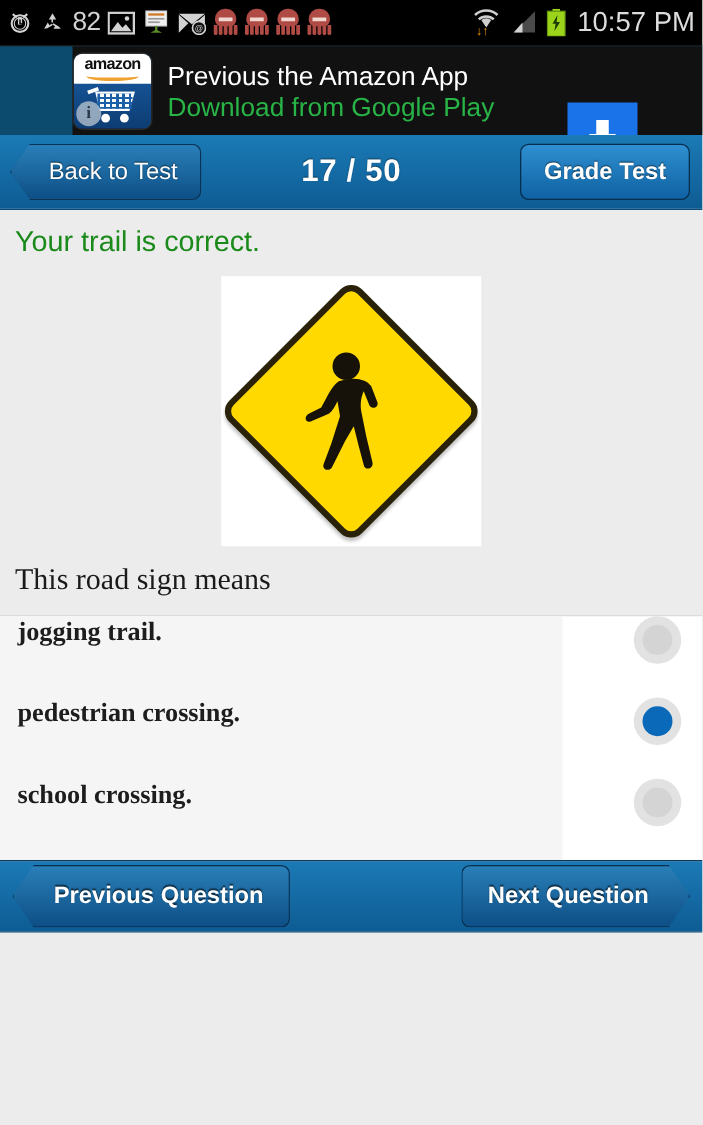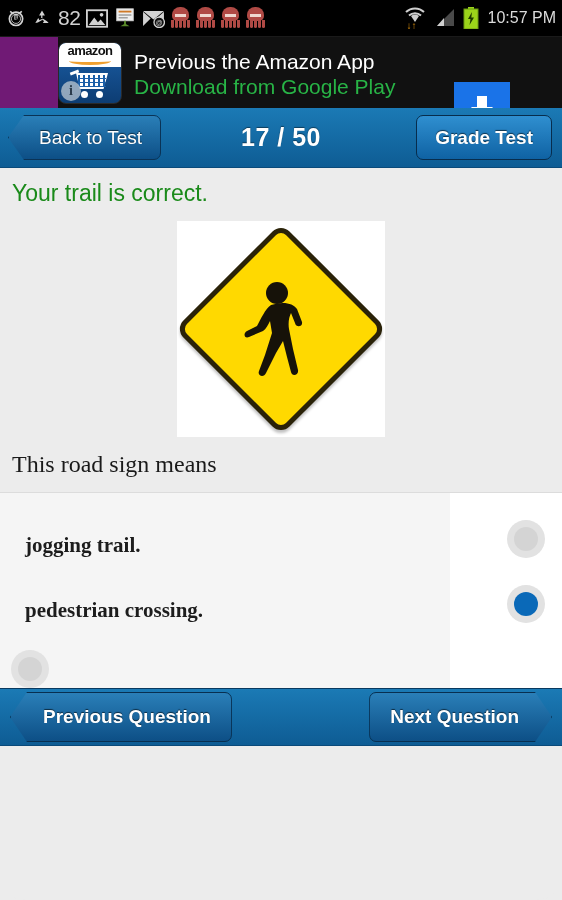--- a/index.html
+++ b/index.html
@@ -13,33 +13,33 @@
 
   
   .statusbar {
     height:36px; background:#000; display:flex; align-items:center;
     padding:0 6px; gap:0px; position:relative;
   }
   .sb-left { display:flex; align-items:center; gap:6px; flex:1; }
   .sb-right { display:flex; align-items:center; gap:7px; }
   .sb-ico { display:inline-flex; align-items:center; justify-content:center; }
   .sb-num { color:#d2d2d2; font-size:21px; font-weight:400; letter-spacing:-0.5px; }
-  .sb-time { color:#dcdcdc; font-size:16px; font-weight:400; letter-spacing:0px; padding-left:2px;}
+  .sb-time { color:#dcdcdc; font-size:22px; font-weight:400; letter-spacing:0px; padding-left:2px;}
   .octo { width:19px; height:22px; position:relative; }
   .octo-head { position:absolute; left:1px; top:0; width:17px; height:14px;
       background:#b04a45; border-radius:8px 8px 5px 5px; }
   .octo-mouth { position:absolute; left:4px; top:7px; width:11px; height:3px; background:#f0d8d0; }
   .octo-legs { position:absolute; left:0px; top:13px; width:19px; height:9px; }
   .octo-legs i { position:absolute; top:0; width:3px; height:8px; background:#b04a45; border-radius:0 0 2px 2px;}
   .wifi-wrap{ position:relative; width:24px; height:22px;}
   .arrows { position:absolute; left:4px; bottom:-1px; font-size:10px; color:#e8960c; line-height:9px;}
 
   
   .ad {
-    height:72px; background:#701a75; position:relative;
+    height:72px; background:#0c4a6e; position:relative;
     display:flex; align-items:center; border-top:1px solid #1a1a1a;
   }
   .ad-inner{ position:absolute; left:58px; right:0; top:0; bottom:0; background:#111;
      display:flex; align-items:center; }
   .ad-icon {
     position:absolute; left:58px; top:5px; width:64px; height:62px; border-radius:8px;
     background:linear-gradient(#1b5fa8,#0d3d73); overflow:hidden; border:1px solid #2a2a2a;
   }
   .amz-top{ background:#fff; height:24px; display:flex; align-items:flex-start; justify-content:center;
       border-radius:6px 6px 0 0; position:relative;}
@@ -111,21 +111,21 @@
     display:flex; align-items:center; justify-content:center;
     box-shadow:2px 2px 3px rgba(0,0,0,.25);
   }
   .ped{ transform:rotate(-45deg); }
   .qtext{ font-size:24px; color:#1a1a1a; padding:10px 12px 14px 12px; font-family:"Liberation Serif", serif;}
 
   
   .options{ position:relative; background:#fff; border-top:1px solid #dcdcdc; }
   .opt-leftbg{ position:absolute; left:0; top:0; width:450px; bottom:0; background:#f5f5f5; }
   .opt{
-    position:relative; height:65px; display:flex; align-items:flex-end; z-index:2;padding-left:11px;
+    position:relative; height:65px; display:flex; align-items:flex-start; z-index:2;
   }
   .opt-label{
     flex:1; padding-left:14px; font-size:21px; color:#1d1d1d; font-weight:700;
     font-family:"Liberation Serif", serif;
   }
   .radio{
     width:38px; height:38px; border-radius:50%; background:#e2e2e2;
     display:flex; align-items:center; justify-content:center; margin-right:17px;
   }
   .radio i{ width:24px; height:24px; border-radius:50%; background:#d4d4d4; display:block;}
@@ -339,20 +339,21 @@
     </div>
 
     <div class="opt">
       <span class="opt-label">pedestrian crossing.</span>
       <span class="radio sel">
           <i></i>
         </span>
     </div>
 
     <div class="opt">
+      <span class="opt-label">school crossing.</span>
       <span class="radio">
           <i></i>
         </span>
     </div>
 
   </div>
 
   <div class="navbar">
     <div class="nav-btn prev-btn">
       <span>Previous Question</span>

